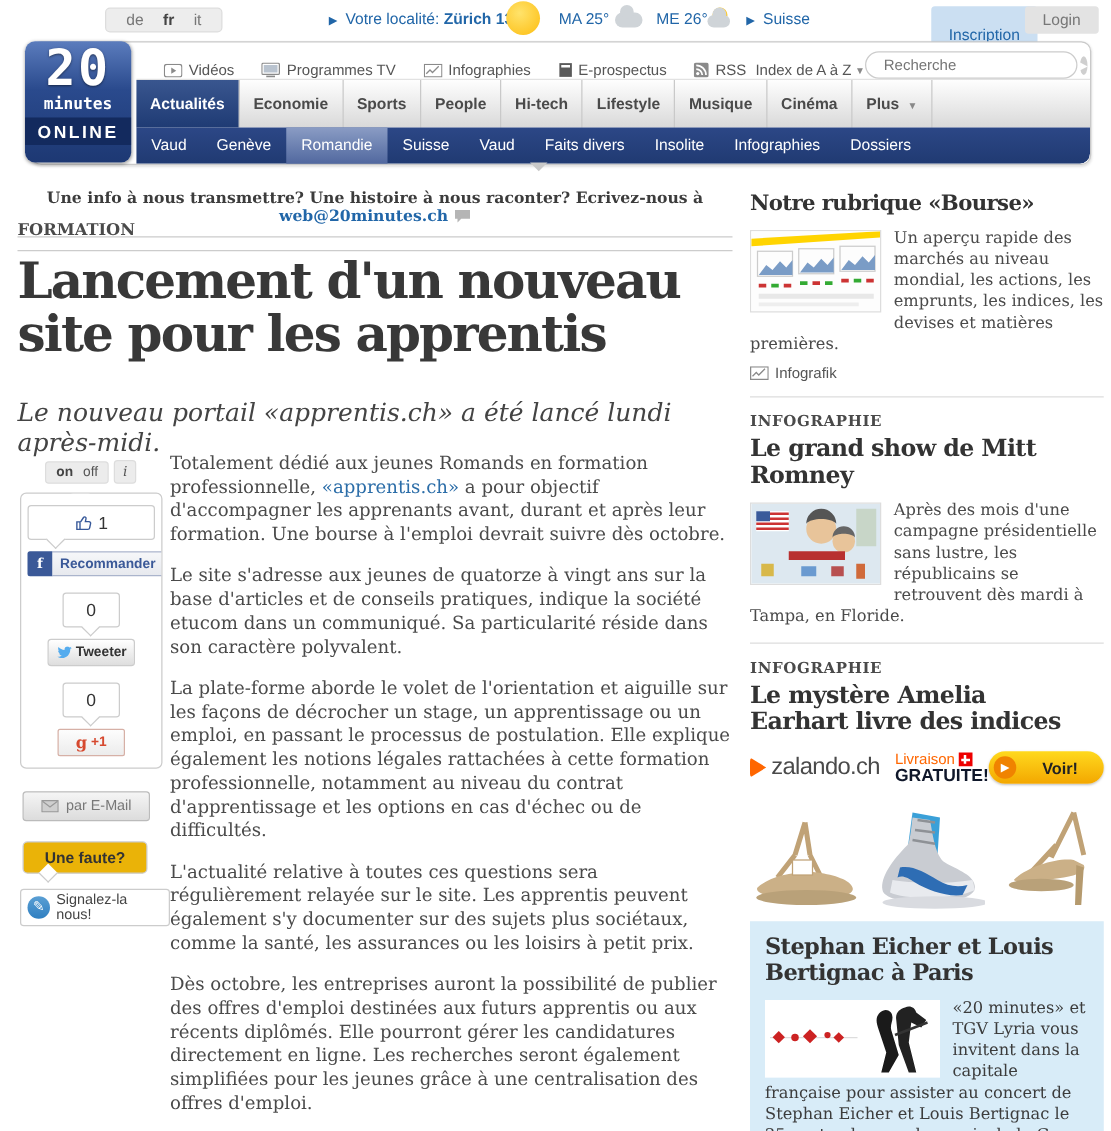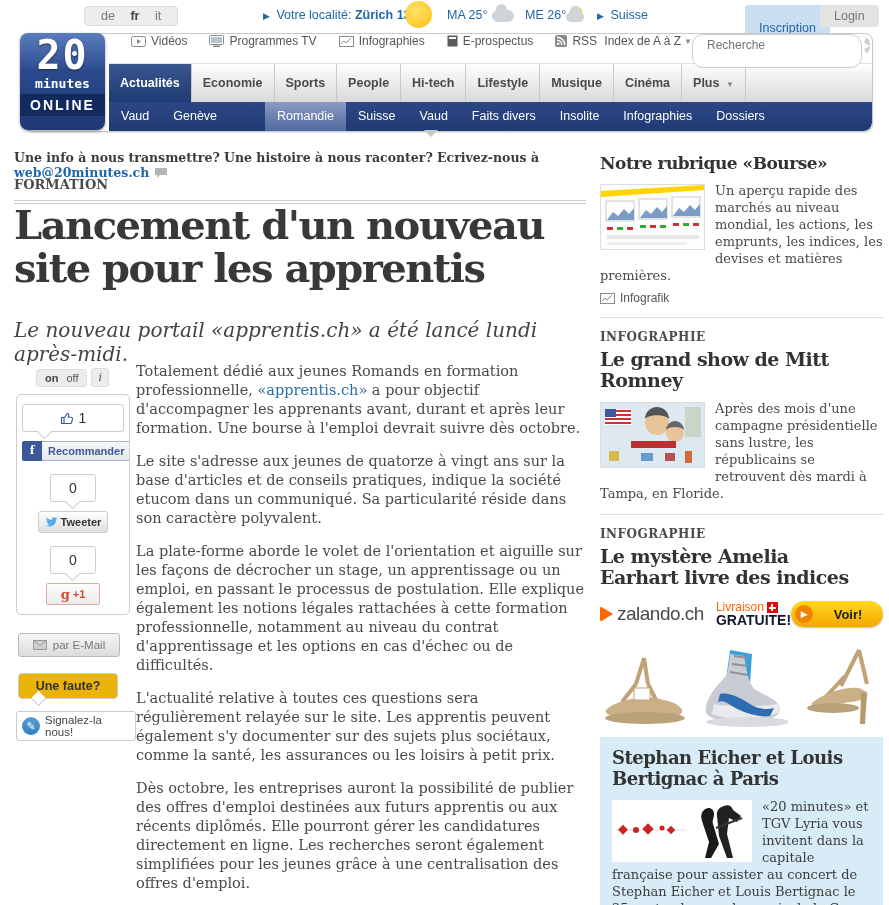--- a/index.html
+++ b/index.html
@@ -22,56 +22,56 @@
   .minisun{position:absolute;width:12px;height:12px;border-radius:50%;background:#fdc926;}
   .btn-inscription{position:absolute;left:745px;top:5px;background:#cbdff2;color:#2166a8;
        border-radius:3px;font-size:12.5px;padding:16px 14px;cursor:pointer;}
   .btn-login{position:absolute;left:820px;top:5px;background:#e3e3e3;color:#777;
        border-radius:3px;font-size:12.5px;padding:4px 14px;cursor:pointer;}
   
   .header-box{position:absolute;left:25px;top:33px;width:846px;height:97px;background:#fff;
        border:1px solid #c9c9c9;border-radius:8px;box-shadow:0 1px 2px rgba(0,0,0,.12);}
   .header-right{margin-left:83px;height:97px;display:flex;flex-direction:column;
        border-radius:0 8px 8px 0;overflow:hidden;}
-  .util-row{height:30px;display:flex;align-items:flex-start;font-size:12px;color:#555;position:relative;}
+  .util-row{height:30px;display:flex;align-items:flex-end;font-size:12px;color:#555;position:relative;}
   .util-item{display:flex;align-items:center;margin-left:22px;cursor:pointer;white-space:nowrap;}
   .util-item svg{margin-right:5px;}
   .index-label{position:absolute;right:180px;display:flex;align-items:center;cursor:pointer;}
   .caret{font-size:8px;color:#888;margin-left:3px;}
   .search-pill{position:absolute;right:10px;width:158px;height:20px;border:1px solid #ccc;
-       border-radius:11px;display:flex;align-items:center;padding:0 3px 12px 7px;background:#fff;}
+       border-radius:11px;display:flex;align-items:center;padding:0 3px 0 7px;background:#fff;}
   .search-pill input{border:0;outline:0;flex:1;font-size:12px;color:#555;margin-left:5px;
        font-family:"Liberation Sans",sans-serif;background:transparent;}
   .search-go{width:15px;height:15px;border-radius:50%;background:#cfcfcf;display:flex;
        align-items:center;justify-content:center;color:#fff;font-size:8px;cursor:pointer;}
   .mainnav{height:38px;background:linear-gradient(#fefefe,#d9d9d9);display:flex;
        border-top:1px solid #e2e2e2;}
   .tab{line-height:38px;padding:0 11px;font-size:12.5px;font-weight:bold;color:#4a4a4a;
        border-right:1px solid #c9c9c9;cursor:pointer;white-space:nowrap;}
   .tab.active{background:linear-gradient(#39568f,#1f3b74);color:#fff;}
   .subnav{height:29px;background:linear-gradient(#2c4786,#203a72);display:flex;
        border-radius:0 0 8px 0;}
   .sub-item{line-height:29px;padding:0 12px;font-size:12.5px;color:#fff;cursor:pointer;white-space:nowrap;}
-  .sub-item.active{background:linear-gradient(#8a9cc4,#51689f);margin-left:36px;}
+  .sub-item.active{background:linear-gradient(#8a9cc4,#51689f);}
   .logo{position:absolute;left:20px;top:33px;width:85px;height:97px;z-index:5;border-radius:8px;
        background:linear-gradient(180deg,#5b7cbd 0%,#2a4a8d 40%,#1d3873 100%);
        box-shadow:0 1px 3px rgba(0,0,0,.4);text-align:center;overflow:hidden;}
   .logo-20{font-family:"DejaVu Sans Mono",monospace;font-weight:bold;color:#fff;font-size:40px;
        line-height:44px;letter-spacing:2px;text-shadow:0 1px 2px rgba(0,0,0,.5);}
   .logo-minutes{font-family:"DejaVu Sans Mono",monospace;font-weight:bold;color:#fff;
        font-size:13px;line-height:14px;}
   .logo-online{margin-top:3px;background:#132a5e;color:#fff;font-weight:bold;font-size:14px;
        letter-spacing:2px;line-height:22px;}
   .header-notch{position:absolute;left:424px;top:130px;width:0;height:0;
        border-left:7px solid transparent;border-right:7px solid transparent;
        border-top:7px solid #c9c9c9;}
   
-  .infoline{position:absolute;left:14px;top:150px;width:572px;text-align:left;
+  .infoline{position:absolute;left:14px;top:150px;width:572px;text-align:center;
        font-family:"DejaVu Serif",serif;font-size:12.5px;font-weight:bold;color:#3c3c3c;
-       padding-bottom:23px;border-bottom:1px solid #ccc;}
+       padding-bottom:9px;border-bottom:1px solid #ccc;}
   .infoline a{color:#2166a8;text-decoration:none;cursor:pointer;}
   .metarow{position:absolute;left:14px;top:177px;width:572px;height:19px;
        font-family:"DejaVu Serif",serif;font-size:13px;color:#4a4a4a;
        padding-bottom:4px;border-bottom:1px solid #ccc;}
   .kicker-left{float:left;font-weight:bold;}
   .meta-right{float:right;display:flex;align-items:center;}
   .meta-right em{font-style:italic;margin-left:4px;}
   .meta-right svg{margin-left:6px;}
   h1.headline{position:absolute;left:14px;top:203px;width:570px;margin:0;
        font-family:"DejaVu Serif",serif;font-weight:bold;font-size:40px;line-height:1.08;

